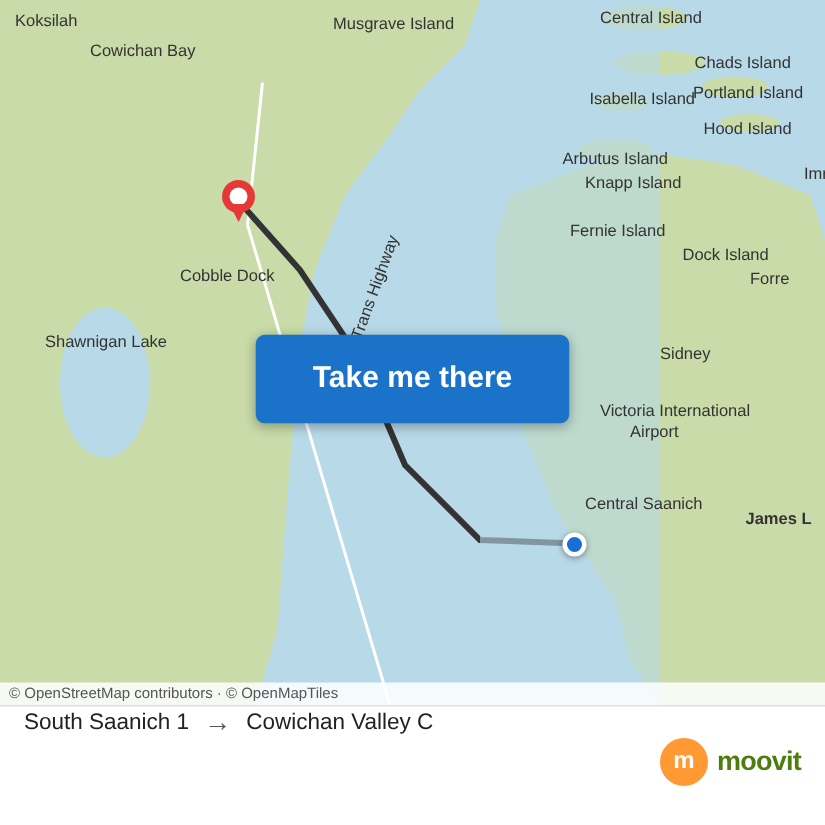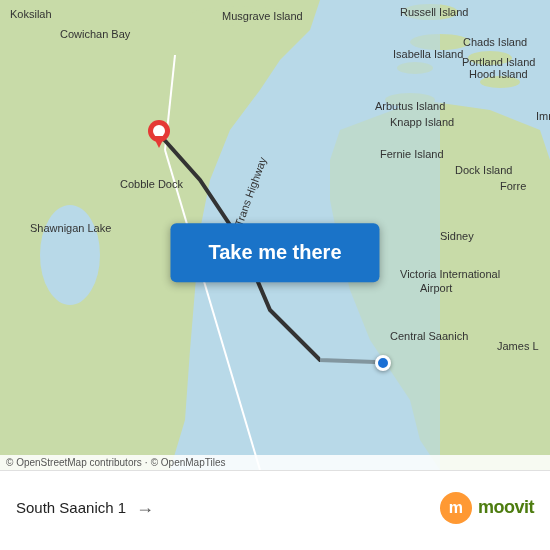--- a/index.html
+++ b/index.html
@@ -101,21 +101,20 @@
       padding: 2px 6px;
       z-index: 9;
     }
 
     
     #footer {
       width: 550px;
       height: 74px;
       background: #fff;
       display: flex;
-      align-items: center;
       padding: 0 16px;
       border-top: 1px solid #e0e0e0;
     }
 
     #footer-left {
       display: flex;
       flex-direction: column;
       flex: 1;
     }
 
@@ -191,38 +190,38 @@
 
     <polyline points="160,135 200,180 240,240 270,310 320,360 375,362" fill="none" stroke="#333" stroke-width="4" stroke-linecap="round" class="route-line"></polyline>
 
     <rect x="320" y="0" width="120" height="470" fill="#b8d9e8" opacity="0.6"></rect>
   </svg>
 
   <div id="map-labels">
       <span class="map-label" style="top: 8px; left: 10px;">Koksilah</span>
       <span class="map-label" style="top: 28px; left: 60px;">Cowichan Bay</span>
       <span class="map-label" style="top: 10px; left: 210px; padding-left: 12px;">Musgrave Island</span>
-      <span class="map-label" style="top: 6px; left: 400px;">Russell Island</span>
+      <span class="map-label" style="top: 6px; left: 400px;">Central Island</span>
       <span class="map-label" style="top: 36px; left: 463px;">Chads Island</span>
-      <span class="map-label" style="top: 48px; left: 393px;">Isabella Island</span>
+      <span class="map-label" style="top: 60px; left: 393px;">Isabella Island</span>
       <span class="map-label" style="top: 56px; left: 462px;">Portland Island</span>
-      <span class="map-label" style="top: 68px; left: 469px; text-align: right;">Hood Island</span>
+      <span class="map-label" style="top: 80px; left: 469px; text-align: right;">Hood Island</span>
       <span class="map-label" style="top: 100px; left: 375px;">Arbutus Island</span>
       <span class="map-label" style="top: 116px; left: 390px;">Knapp Island</span>
       <span class="map-label" style="top: 110px; left: 536px;">Imr</span>
       <span class="map-label" style="top: 148px; left: 380px;">Fernie Island</span>
       <span class="map-label" style="top: 164px; left: 455px;">Dock Island</span>
       <span class="map-label" style="top: 178px; left: 120px;">Cobble Dock</span>
       <span class="map-label" style="top: 180px; left: 500px;">Forre</span>
       <span class="map-label" style="top: 222px; left: 30px;">Shawnigan Lake</span>
       <span class="map-label" style="top: 220px; left: 238px; transform: rotate(-70deg); transform-origin: left center;">Trans Highway</span>
       <span class="map-label" style="top: 230px; left: 440px;">Sidney</span>
       <span class="map-label" style="top: 268px; left: 400px;">Victoria International</span>
       <span class="map-label" style="top: 282px; left: 420px;">Airport</span>
-      <span class="map-label" style="top: 340px; left: 497px;">James L</span>
+      <span class="map-label" style="top: 340px; left: 497px; font-weight: bold;">James L</span>
       <span class="map-label" style="top: 330px; left: 390px; text-align: right;">Central Saanich</span>
     </div>
 
   <div class="map-pin-red">
     <svg viewBox="0 0 22 28" xmlns="http://www.w3.org/2000/svg">
       <ellipse cx="11" cy="11" rx="11" ry="11" fill="#e53935"></ellipse>
       <ellipse cx="11" cy="11" rx="6" ry="6" fill="#fff"></ellipse>
       <polygon points="11,28 5,16 17,16" fill="#e53935"></polygon>
     </svg>
   </div>
@@ -234,19 +233,20 @@
   <div id="attribution">
     <span>© OpenStreetMap contributors · © OpenMapTiles</span>
   </div>
 </div>
 
 <div id="footer">
   <div id="footer-left">
     <div id="route-info">
       <span>South Saanich 1</span>
       <span id="route-arrow">→</span>
+      <span>Cowichan Valley C</span>
     </div>
   </div>
   <div id="moovit-logo">
     <div class="moovit-icon">m</div>
     <span class="moovit-text">moovit</span>
   </div>
 </div>
 
 </body></html>

